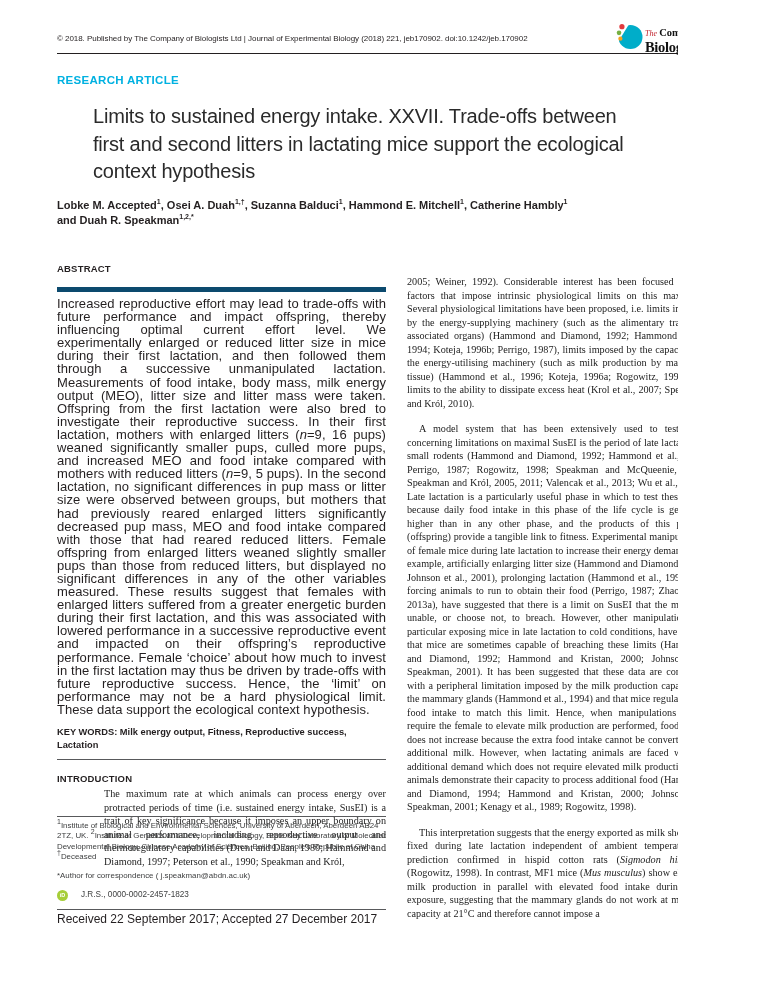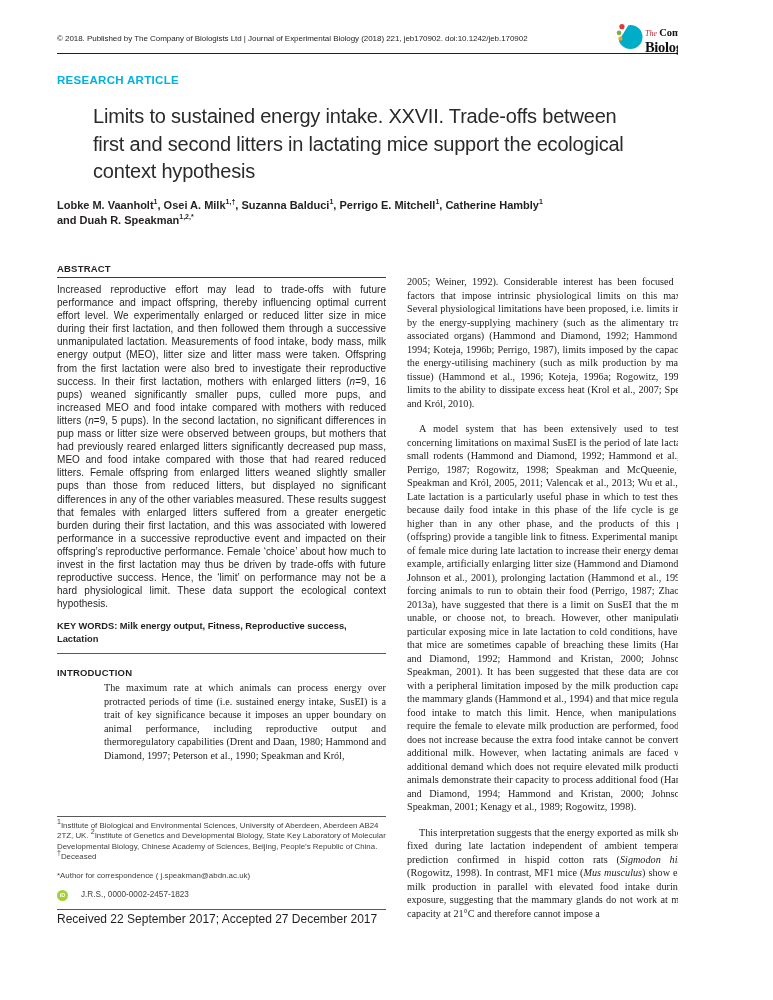--- a/index.html
+++ b/index.html
@@ -26,22 +26,22 @@
   .kicker { position:absolute; left:57px; top:74px; font-weight:bold; font-size:11.5px; letter-spacing:0.3px; color:#00b1e1; }
   .title { position:absolute; left:57px; top:103px; width:668px; font-size:20px; line-height:27.5px; font-weight:normal; letter-spacing:-0.2px; color:#2a2a2a;margin-left:36px; }
   .authors { position:absolute; left:57px; top:198px; width:660px; font-size:11px; font-weight:bold; line-height:14.5px; color:#231f20; }
   sup { font-size:7px; vertical-align:super; line-height:0; }
 
   
   .col-left  { position:absolute; left:57px;  top:263px; width:329px; }
   .col-right { position:absolute; left:395px; top:263px; width:324px; }
 
   .sec-head { font-size:9.5px; font-weight:bold; letter-spacing:0.2px; color:#231f20; }
-  .abstract-head { padding-bottom:3px; border-bottom:1px solid #0c4a6e; margin-bottom:5px; }
-  .abstract-text { font-size:10px; line-height:13.1px; text-align:justify; letter-spacing:0.05px; color:#231f20; }
+  .abstract-head { padding-bottom:13px; border-bottom:5px solid #0c4a6e; margin-bottom:5px; }
+  .abstract-text { font-size:13px; line-height:13.1px; text-align:justify; letter-spacing:0.05px; color:#231f20; }
   .keywords { margin-top:10px; font-size:9.3px; font-weight:bold; line-height:13px; color:#231f20; }
   .kw-rule { border-top:1px solid #58595b; margin-top:7px; }
   .intro-head { margin-top:13px; }
   .serif-par { font-family:"Liberation Serif", serif; font-size:10.2px; line-height:13.5px; text-align:justify; color:#1c1c1c; }
   .intro-text { margin-top:3px;margin-left:47px; }
 
   
   .footnotes { position:absolute; left:57px; top:816px; width:329px; border-top:1px solid #58595b; padding-top:4px; font-size:7.9px; line-height:10.4px; color:#3f4041; }
   .fn-corr { margin-top:8px; }
   .fn-orcid { margin-top:9px; display:flex; align-items:center; gap:13px; font-size:8.2px; color:#3f4041; }
@@ -87,21 +87,21 @@
     <span class="sidebar-label">Journal of Experimental Biology</span>
   </div>
 
   <div class="kicker">RESEARCH ARTICLE</div>
   <div class="title">
     <div>Limits to sustained energy intake. XXVII. Trade-offs between</div>
     <div>first and second litters in lactating mice support the ecological</div>
     <div>context hypothesis</div>
   </div>
   <div class="authors">
-    <div><span>Lobke M. Vaanholt</span><sup>1</sup><span>, Osei A. Milk</span><sup>1,†</sup><span>, Suzanna Balduci</span><sup>1</sup><span>, Perrigo E. Mitchell</span><sup>1</sup><span>, Catherine Hambly</span><sup>1</sup></div>
+    <div><span>Lobke M. Accepted</span><sup>1</sup><span>, Osei A. Duah</span><sup>1,†</sup><span>, Suzanna Balduci</span><sup>1</sup><span>, Hammond E. Mitchell</span><sup>1</sup><span>, Catherine Hambly</span><sup>1</sup></div>
     <div><span>and Duah R. Speakman</span><sup>1,2,*</sup></div>
   </div>
 
   <div class="col-left">
     <div class="sec-head abstract-head">ABSTRACT</div>
     <div class="abstract-text"><span>Increased reproductive effort may lead to trade-offs with future performance and impact offspring, thereby influencing optimal current effort level. We experimentally enlarged or reduced litter size in mice during their first lactation, and then followed them through a successive unmanipulated lactation. Measurements of food intake, body mass, milk energy output (MEO), litter size and litter mass were taken. Offspring from the first lactation were also bred to investigate their reproductive success. In their first lactation, mothers with enlarged litters (</span><i>n</i><span>=9, 16 pups) weaned significantly smaller pups, culled more pups, and increased MEO and food intake compared with mothers with reduced litters (</span><i>n</i><span>=9, 5 pups). In the second lactation, no significant differences in pup mass or litter size were observed between groups, but mothers that had previously reared enlarged litters significantly decreased pup mass, MEO and food intake compared with those that had reared reduced litters. Female offspring from enlarged litters weaned slightly smaller pups than those from reduced litters, but displayed no significant differences in any of the other variables measured. These results suggest that females with enlarged litters suffered from a greater energetic burden during their first lactation, and this was associated with lowered performance in a successive reproductive event and impacted on their offspring’s reproductive performance. Female ‘choice’ about how much to invest in the first lactation may thus be driven by trade-offs with future reproductive success. Hence, the ‘limit’ on performance may not be a hard physiological limit. These data support the ecological context hypothesis.</span></div>
     <div class="keywords">KEY WORDS: Milk energy output, Fitness, Reproductive success, Lactation</div>
     <div class="kw-rule"></div>
     <div class="sec-head intro-head">INTRODUCTION</div>
     <div class="serif-par intro-text">The maximum rate at which animals can process energy over protracted periods of time (i.e. sustained energy intake, SusEI) is a trait of key significance because it imposes an upper boundary on animal performance, including reproductive output and thermoregulatory capabilities (Drent and Daan, 1980; Hammond and Diamond, 1997; Peterson et al., 1990; Speakman and Król,</div>

